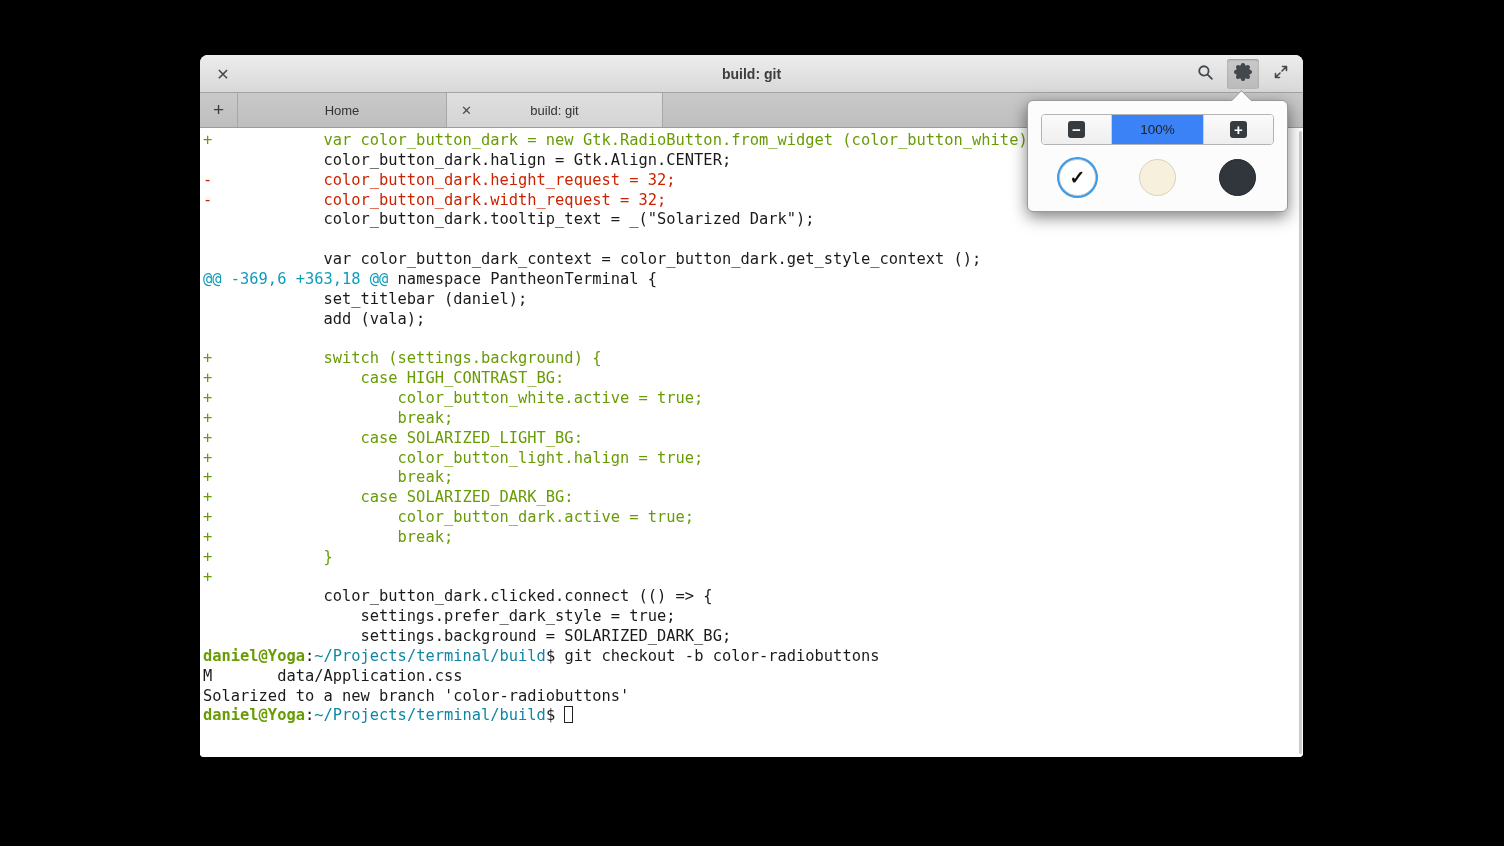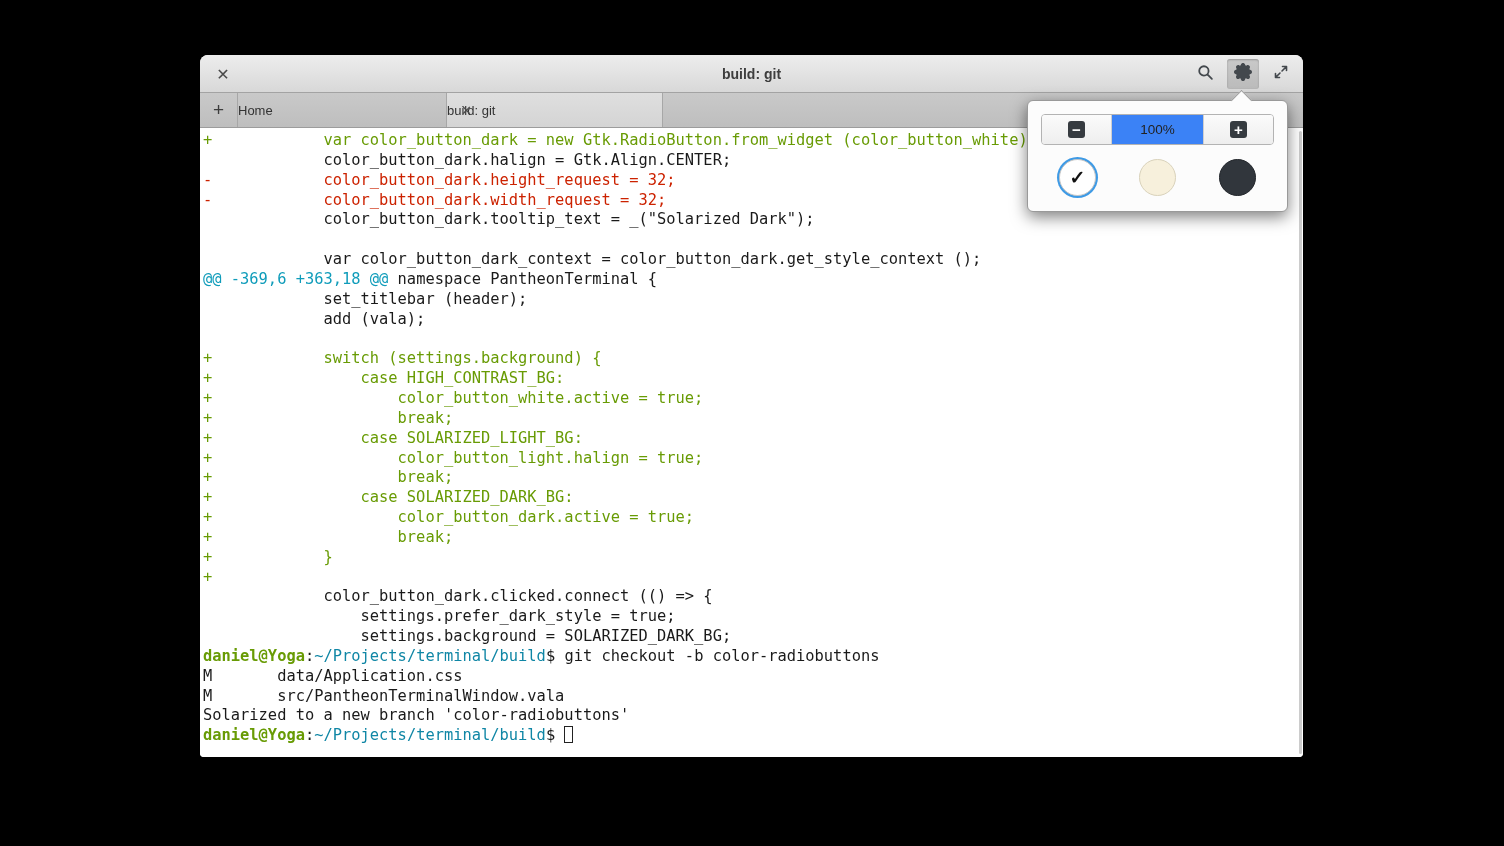--- a/index.html
+++ b/index.html
@@ -52,21 +52,21 @@
     border-bottom: 1px solid #9c9c9c;
     display: flex;
   }
   .newtab {
     width: 38px; height: 100%; border-right: 1px solid #a7a7a7;
     display: flex; align-items: center; justify-content: center;
     font-size: 19px; color: #3d3d3d;
   }
   .tab {
     height: 100%; position: relative; border-right: 1px solid #a7a7a7;
-    display: flex; align-items: center; 
+    display: flex; align-items: center; justify-content: center;
     font-size: 13px; color: #333;
   }
   .tab-home { width: 209px; }
   .tab-active { width: 216px; background: linear-gradient(#dfdfdf, #d4d4d4); }
   .tab-close { position: absolute; left: 14px; font-size: 13px; color: #4b4b4b; }
 
   
   .terminal {
     position: absolute; top: 73px; left: 0; right: 0; bottom: 0;
     background: #fff; overflow: hidden;
@@ -188,41 +188,40 @@
 
   <div class="terminal">
       <div class="term-line"><span class="seg-add">+            var color_button_dark = new Gtk.RadioButton.from_widget (color_button_white);</span></div>
       <div class="term-line"><span class="seg-plain">             color_button_dark.halign = Gtk.Align.CENTER;</span></div>
       <div class="term-line"><span class="seg-del">-            color_button_dark.height_request = 32;</span></div>
       <div class="term-line"><span class="seg-del">-            color_button_dark.width_request = 32;</span></div>
       <div class="term-line"><span class="seg-plain">             color_button_dark.tooltip_text = _("Solarized Dark");</span></div>
       <div class="term-line"></div>
       <div class="term-line"><span class="seg-plain">             var color_button_dark_context = color_button_dark.get_style_context ();</span></div>
       <div class="term-line"><span class="seg-hunk">@@ -369,6 +363,18 @@</span><span class="seg-plain"> namespace PantheonTerminal {</span></div>
-      <div class="term-line"><span class="seg-plain">             set_titlebar (header);</span></div>
+      <div class="term-line"><span class="seg-plain">             set_titlebar (daniel);</span></div>
       <div class="term-line"><span class="seg-plain">             add (vala);</span></div>
       <div class="term-line"></div>
       <div class="term-line"><span class="seg-add">+            switch (settings.background) {</span></div>
       <div class="term-line"><span class="seg-add">+                case HIGH_CONTRAST_BG:</span></div>
       <div class="term-line"><span class="seg-add">+                    color_button_white.active = true;</span></div>
       <div class="term-line"><span class="seg-add">+                    break;</span></div>
       <div class="term-line"><span class="seg-add">+                case SOLARIZED_LIGHT_BG:</span></div>
       <div class="term-line"><span class="seg-add">+                    color_button_light.halign = true;</span></div>
       <div class="term-line"><span class="seg-add">+                    break;</span></div>
       <div class="term-line"><span class="seg-add">+                case SOLARIZED_DARK_BG:</span></div>
       <div class="term-line"><span class="seg-add">+                    color_button_dark.active = true;</span></div>
       <div class="term-line"><span class="seg-add">+                    break;</span></div>
       <div class="term-line"><span class="seg-add">+            }</span></div>
       <div class="term-line"><span class="seg-add">+</span></div>
       <div class="term-line"><span class="seg-plain">             color_button_dark.clicked.connect (() =&gt; {</span></div>
       <div class="term-line"><span class="seg-plain">                 settings.prefer_dark_style = true;</span></div>
       <div class="term-line"><span class="seg-plain">                 settings.background = SOLARIZED_DARK_BG;</span></div>
       <div class="term-line"><span class="seg-user">daniel@Yoga</span><span class="seg-plain">:</span><span class="seg-path">~/Projects/terminal/build</span><span class="seg-plain">$ git checkout -b color-radiobuttons</span></div>
       <div class="term-line"><span class="seg-plain">M       data/Application.css</span></div>
-      <div class="term-line"><span class="seg-plain">M       src/PantheonTerminalWindow.vala</span></div>
       <div class="term-line"><span class="seg-plain">Solarized to a new branch 'color-radiobuttons'</span></div>
       <div class="term-line"><span class="seg-user">daniel@Yoga</span><span class="seg-plain">:</span><span class="seg-path">~/Projects/terminal/build</span><span class="seg-plain">$ </span><span class="seg-cursor"></span></div>
     </div>
   <div class="scrollbar"></div>
 </div>
 
 <div class="popover">
   <div class="popover-arrow"></div>
   <div class="zoom-group">
     <button class="zoom-btn left">

